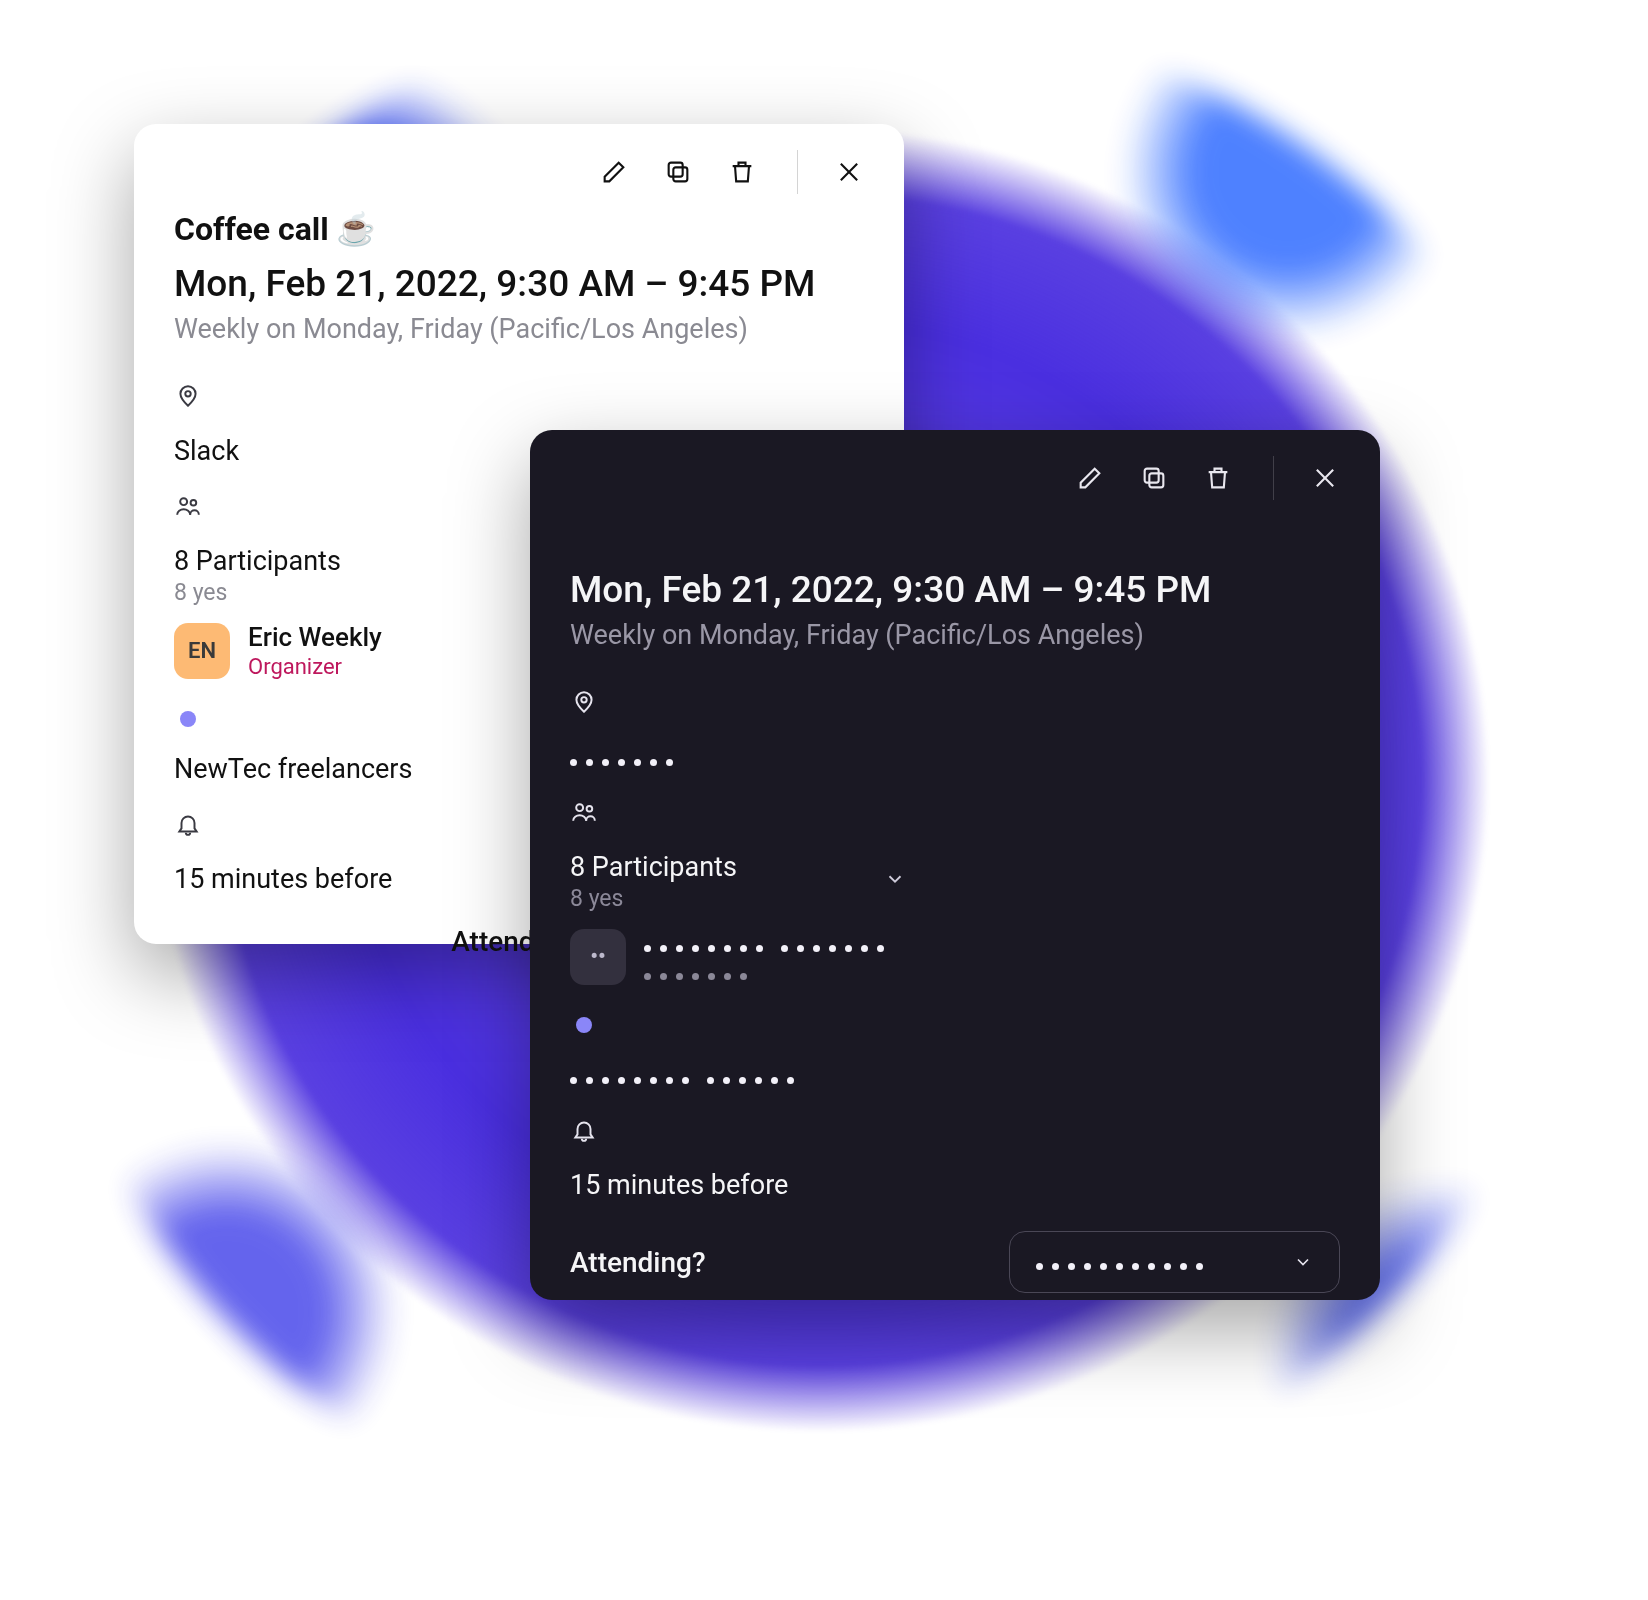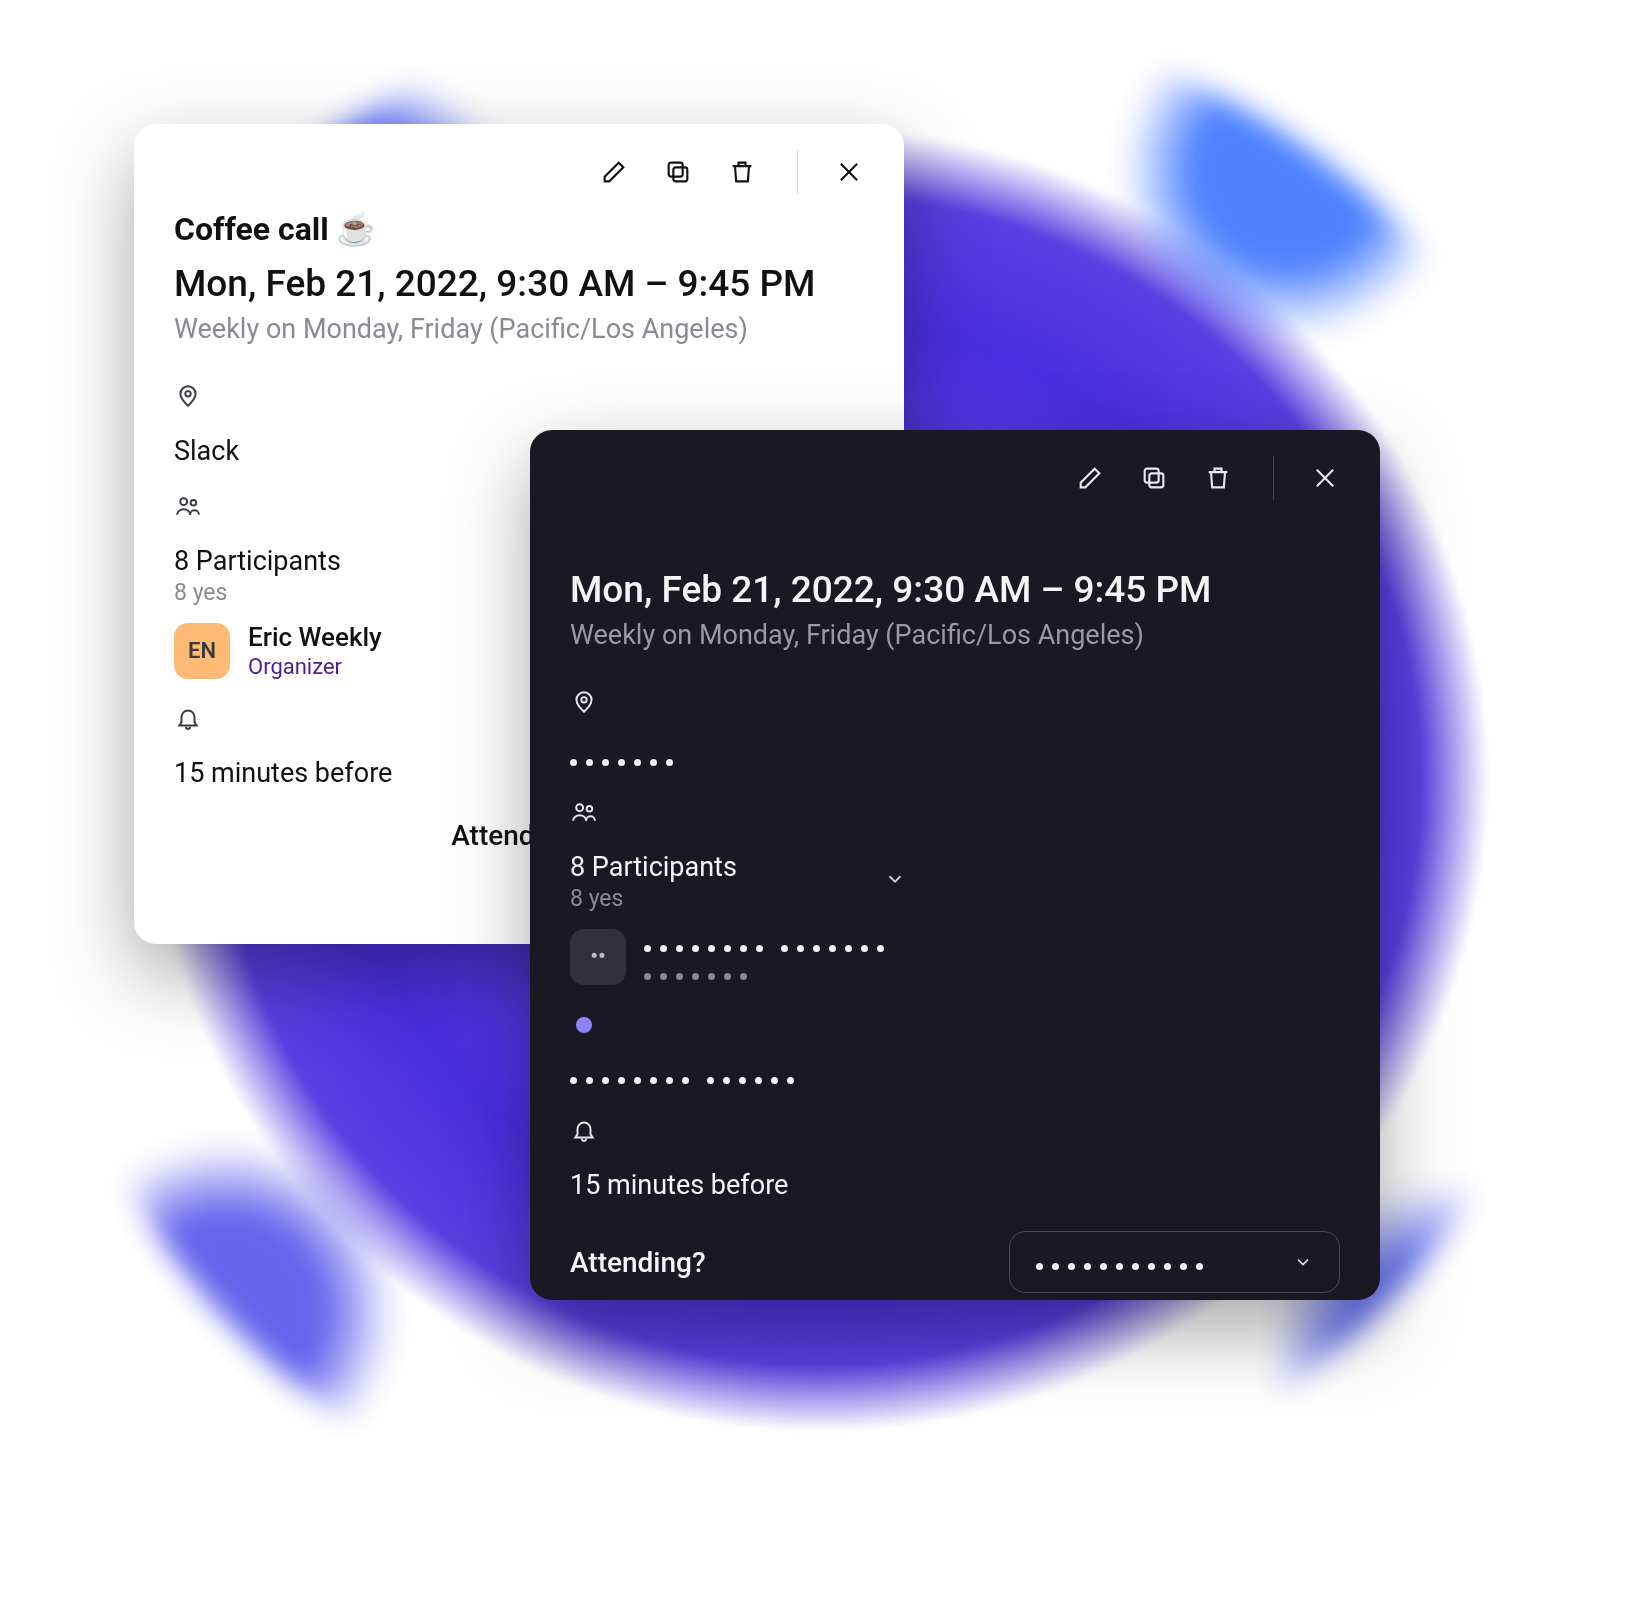--- a/index.html
+++ b/index.html
@@ -169,21 +169,21 @@
     justify-content: center;
     font-size: 22px;
     font-weight: 600;
     flex: none;
   }
   .card-dark .avatar {
     background: #33303e;
     color: #bdb9cc;
   }
   .organizer-name { font-size: 26px; font-weight: 500; }
-  .organizer-role { font-size: 22px; color: #4c1d95; margin-top: 2px; }
+  .organizer-role { font-size: 22px; color: #be185d; margin-top: 2px; }
   .card-dark .organizer-role { color: #8b8898; }
 
   .footer {
     display: flex;
     align-items: center;
     margin-top: 30px;
     gap: 30px;
     justify-content: center;
   }
   .footer-label { font-size: 28px; font-weight: 500; }
@@ -281,20 +281,26 @@
       <div class="organizer">
         <div class="avatar">EN</div>
         <div>
           <div class="organizer-name">Eric Weekly</div>
           <div class="organizer-role">Organizer</div>
         </div>
       </div>
     </div>
   </div>
 
+  <div class="row">
+    <span class="row-icon">
+      <span class="dot"></span>
+    </span>
+    <div class="row-body">NewTec freelancers</div>
+  </div>
 
   <div class="row">
     <span class="row-icon">
       <svg viewBox="0 0 24 24">
           <path d="M6 16V11a6 6 0 0 1 12 0v5l2 3H4l2-3z"></path>
           <path d="M10 20a2 2 0 0 0 4 0"></path>
         </svg>
     </span>
     <div class="row-body">15 minutes before</div>
   </div>

